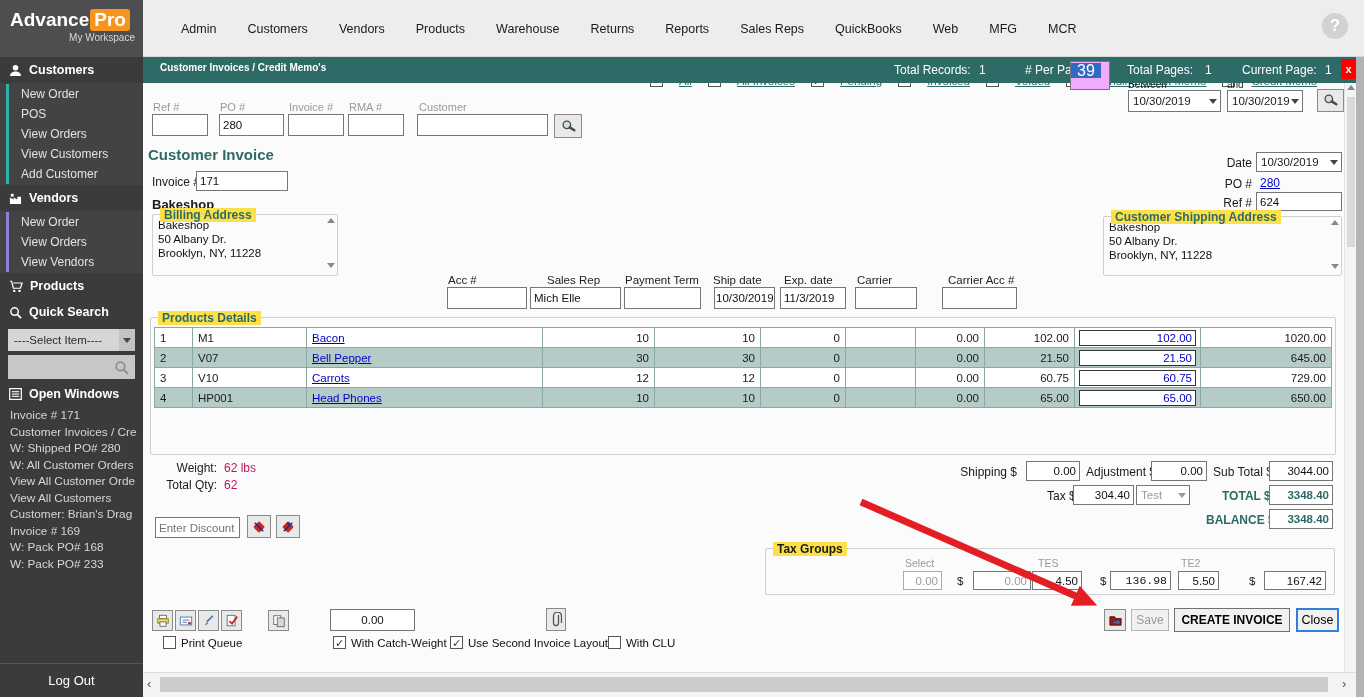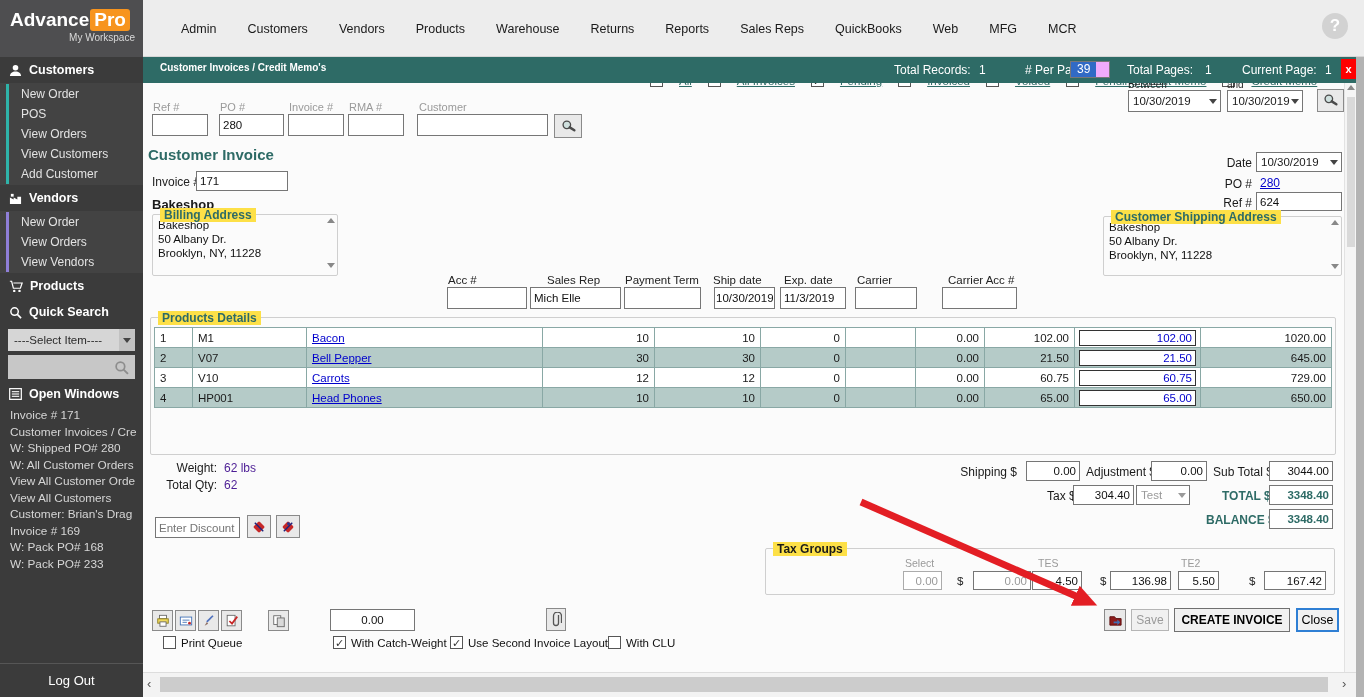--- a/index.html
+++ b/index.html
@@ -25,21 +25,21 @@
 .qs-select{margin:4px 8px 2px;height:22px;background:#d6d6d6;display:flex;align-items:center;justify-content:space-between;padding-left:6px;color:#2b2b2b;font-size:11.5px;cursor:pointer;flex:none}
 .qs-arrow{width:16px;height:22px;background:#c2c2c2;display:flex;align-items:center;justify-content:center}
 .tri-down{width:0;height:0;border-left:4px solid transparent;border-right:4px solid transparent;border-top:5px solid #444}
 .qs-input{margin:2px 8px;height:24px;background:#c7c7c7;display:flex;align-items:center;justify-content:flex-end;padding-right:6px;flex:none;cursor:text}
 .ow-item{font-size:11.8px;color:#d6d6d6;line-height:16.5px;padding-left:10px;white-space:nowrap;overflow:hidden;cursor:pointer}
 .logout{height:34px;border-top:1px solid #565656;display:flex;align-items:center;justify-content:center;font-size:13px;color:#fff;flex:none;cursor:pointer}
 
 .pagehdr{left:143px;top:57px;width:1213px;height:26px;background:#2e6b66;color:#fff;z-index:3}
 .ph-title{position:absolute;left:17px;top:5px;font-weight:bold;font-size:10px}
 .stat{position:absolute;top:6px;font-size:12px;white-space:nowrap}
-.ppbox{position:absolute;left:927px;top:4px;width:40px;height:17px;background:#f0abfc;border:1px solid #777;font-size:12px;color:#fff}
+.ppbox{position:absolute;left:927px;top:4px;width:40px;height:29px;background:#f0abfc;border:1px solid #777;font-size:16px;color:#fff}
 .ppbox span{display:inline-block;background:#316ac5;padding:0 6px;height:15px;line-height:15px}
 .xbtn{position:absolute;left:1198px;top:2px;width:15px;height:20px;background:#fe0000;color:#fff;font-size:11px;font-weight:bold;text-align:center;line-height:20px;cursor:pointer}
 .gray-strip{left:1356px;top:57px;width:8px;height:640px;background:#b3b3b3}
 
 .lbl{position:absolute;font-size:11px;color:#9a9a9a;white-space:nowrap}
 .blbl{position:absolute;font-size:11.5px;color:#222;white-space:nowrap}
 .inp{position:absolute;border:1px solid #767676;background:#fff;font-size:11.5px;padding:0 3px;font-family:inherit;color:#111;outline:none}
 .inp.ra{text-align:right}
 .combo{position:absolute;border:1px solid #767676;background:#fff;display:flex;align-items:center;justify-content:space-between;padding:0 3px 0 4px;font-size:11.5px;cursor:pointer;white-space:nowrap}
 .cb{display:inline-block;width:13px;height:13px;border:1px solid #555;background:#fff;font-size:11px;line-height:12px;text-align:center;color:#333;flex:none;cursor:pointer}
@@ -53,21 +53,21 @@
 .addr{font-size:11.5px;line-height:14px;padding:3px 14px 0 5px;color:#111}
 
 .ptable{position:absolute;left:154px;top:327px;width:1177px;border-collapse:collapse;table-layout:fixed;font-size:11.5px;background:#fff}
 .ptable th{background:#2e6b66;color:#fff;font-weight:normal;height:20px;padding:0 5px;border:1px solid #89a8a5;white-space:nowrap;overflow:hidden}
 .ptable td{height:20px;padding:0 5px;border:1px solid #89a8a5;white-space:nowrap;overflow:hidden}
 .ptable tr.alt td{background:#b5cbc8}
 .tl{text-align:left}.trr{text-align:right}
 .plink{color:#0000cc;text-decoration:underline;cursor:pointer}
 .pricebox{border:1px solid #333;background:#fff;height:16px;line-height:15px;text-align:right;color:#0000cc;padding:0 3px;margin:0 -1px}
 .tot-lbl{position:absolute;font-size:12px;font-weight:bold;color:#2e6b66;white-space:nowrap}
-.tealval{color:#4c1d95}
+.tealval{color:#be185d}
 
 .pbtn{position:absolute;border:1px solid #8f8f8f;background:#f1f1f1;font-family:inherit;cursor:pointer}
 .hsc{left:143px;top:672px;width:1213px;height:25px;background:#f3f3f3;border-top:1px solid #ddd}
 .hthumb{position:absolute;left:17px;top:4px;width:1168px;height:15px;background:#cccccc}
 .harrow{position:absolute;top:3px;font-size:13px;color:#555;cursor:pointer}
 .vsc{left:1344px;top:83px;width:12px;height:589px;background:#f5f5f5;border-left:1px solid #e2e2e2}
 .vthumb{position:absolute;left:2px;top:14px;width:8px;height:150px;background:#d9d9d9}
 .ckrow{position:absolute;display:flex;align-items:center;gap:5px;font-size:11.5px;color:#111;white-space:nowrap}
 </style>
 </head>
@@ -414,21 +414,21 @@
 
   <div class="fs" style="left:765px;top:548px;width:570px;height:47px"></div>
   <span class="legend" style="left:773px;top:542px;color:#1a1a1a">Tax Groups</span>
   <span class="lbl" style="left:905px;top:557px;font-size:10.5px">Select</span>
   <input class="inp ra" style="left: 903px; top: 571px; width: 39px; height: 19px; color: rgb(154, 154, 154); border-color: rgb(171, 171, 171);" value="0.00">
   <span class="blbl" style="left:957px;top:575px">$</span>
   <input class="inp ra" style="left: 973px; top: 571px; width: 58px; height: 19px; color: rgb(154, 154, 154);" readonly="" value="0.00">
   <span class="lbl" style="left:1038px;top:557px;font-size:10.5px">TES</span>
   <input class="inp ra" style="left: 1032px; top: 571px; width: 50px; height: 19px;" value="4.50">
   <span class="blbl" style="left:1100px;top:575px">$</span>
-  <input class="inp ra" style="left: 1110px; top: 571px; width: 61px; height: 19px;" readonly="" value="136.98">
+  <input class="inp ra" style="left: 1110px; top: 571px; width: 61px; height: 19px; font-family: Liberation Mono, monospace;" readonly="" value="136.98">
   <span class="lbl" style="left:1181px;top:557px;font-size:10.5px">TE2</span>
   <input class="inp ra" style="left: 1178px; top: 571px; width: 41px; height: 19px;" value="5.50">
   <span class="blbl" style="left:1249px;top:575px">$</span>
   <input class="inp ra" style="left: 1264px; top: 571px; width: 62px; height: 19px;" readonly="" value="167.42">
 
   <div class="iconbtn" style="left:152px;top:610px;width:21px;height:21px">
     <svg width="14" height="14" viewBox="0 0 16 16">
         <rect x="4" y="1.5" width="8" height="4" fill="#fff" stroke="#666"></rect>
         <rect x="2" y="5.5" width="12" height="5" fill="#efd95d" stroke="#8a7a1a"></rect>
         <rect x="4.5" y="9" width="7" height="5" fill="#fff" stroke="#666"></rect>

